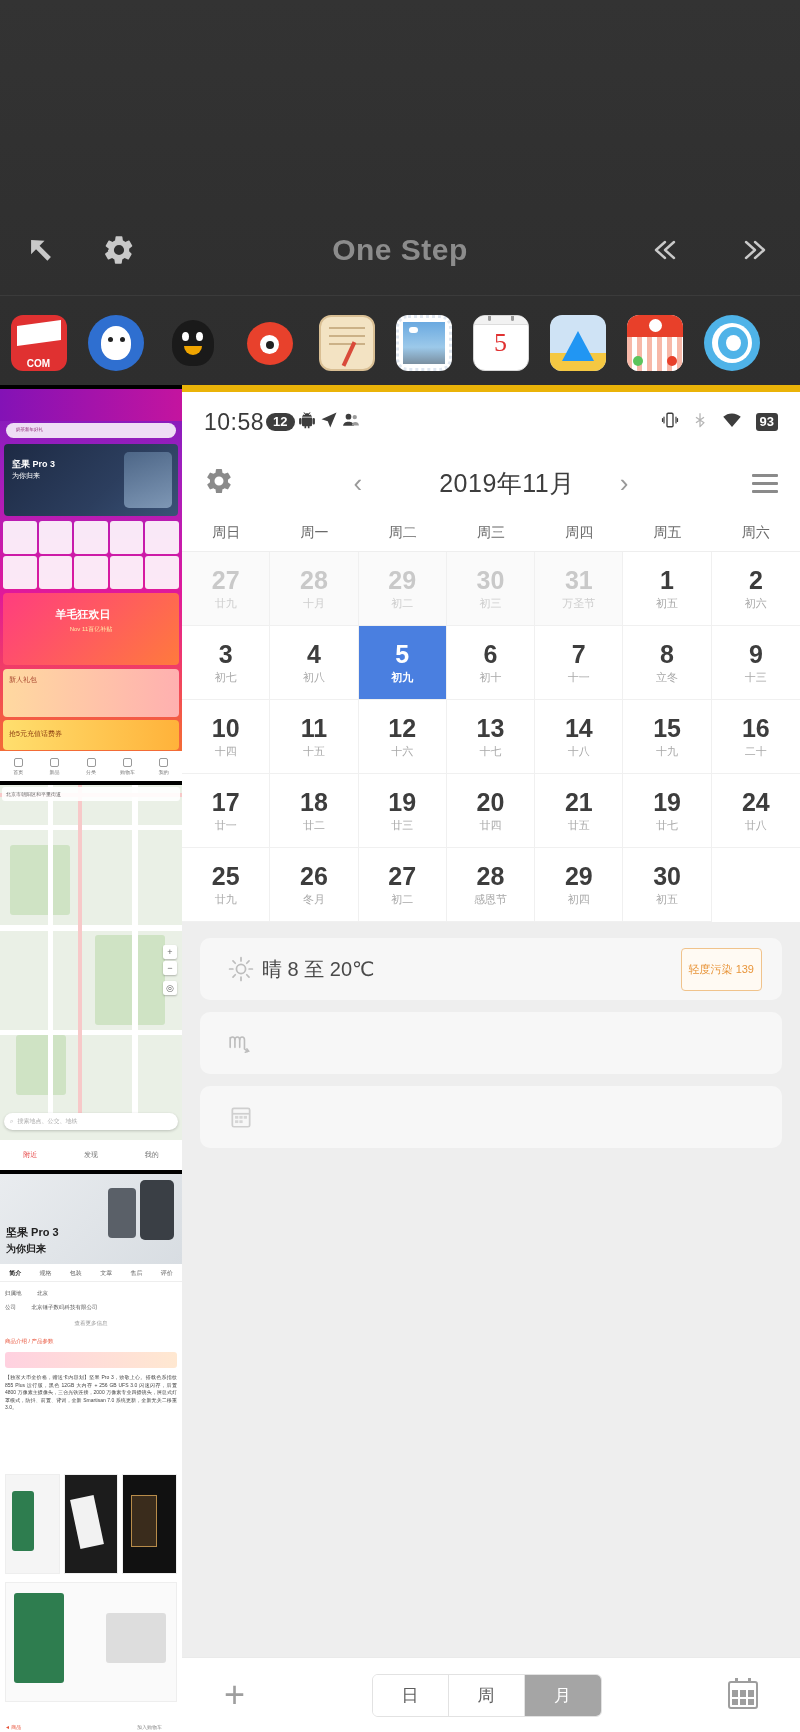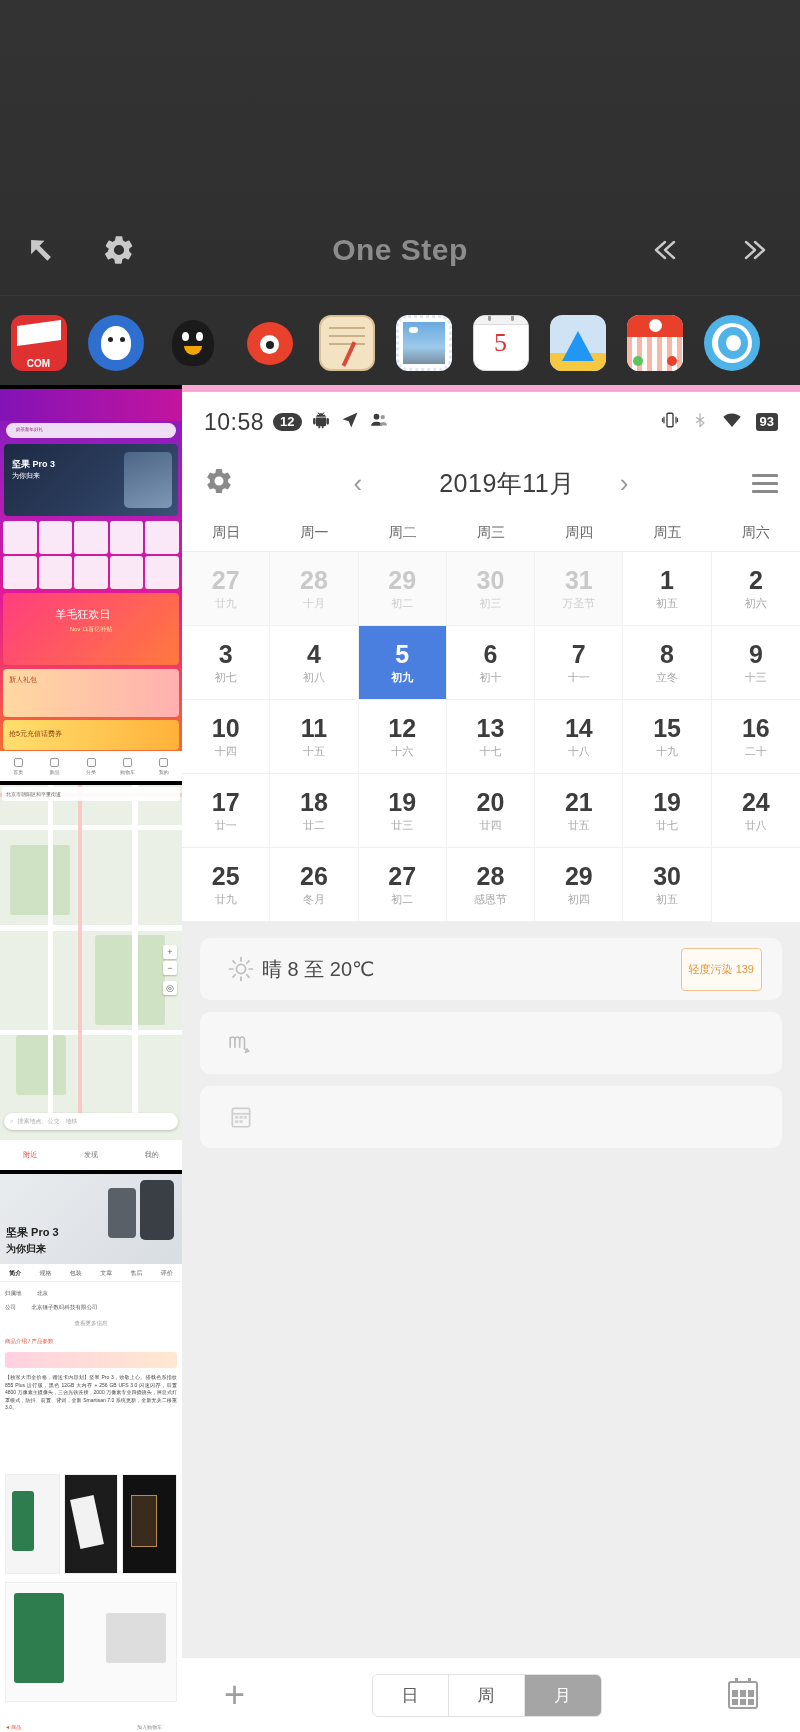--- a/index.html
+++ b/index.html
@@ -2,21 +2,21 @@
 <html><head>
 <meta charset="utf-8">
 <style>
   * { box-sizing: border-box; margin: 0; padding: 0; }
   html, body {
     width: 800px; height: 1732px;
     background: #000;
     font-family: "Liberation Sans", "DejaVu Sans", sans-serif;
     overflow: hidden;
   }
-  #root { position: relative; width: 800px; height: 1588px; background: #f9a8d4; }
+  #root { position: relative; width: 800px; height: 1588px; background: #eab308; }
 
   
   .onestep {
     position: absolute; left: 0; top: 0; width: 800px; height: 385px;
     background: linear-gradient(180deg, #333333 0%, #303030 55%, #2e2e2e 100%);
   }
   .os-empty { height: 205px; }
   .os-bar {
     height: 90px; display: flex; align-items: center;
     position: relative; padding: 0 24px;
@@ -95,21 +95,21 @@
   .news-tab.active { color:#222; font-weight:bold; }
   .news-row { position:absolute; left:5px; right:5px; font-size:5.5px; color:#555; }
   .news-para { position:absolute; left:5px; right:5px; font-size:5px; color:#444; line-height:1.5; text-align:justify; }
   .news-thumbs { position:absolute; left:5px; right:5px; height:100px; display:flex; gap:4px; }
   .news-thumb { flex:1; border:1px solid #eee; background:#f5f5f5; position:relative; overflow:hidden; }
 
   
   .calapp { position:absolute; left:182px; top:392px; width:618px; height:1340px; background:#fff; }
 
   .statusbar { height:60px; display:flex; align-items:center; padding:0 22px; background:#fff; }
-  .sb-left { display:flex; align-items:center; gap:9px; }
+  .sb-left { display:flex; align-items:center; gap:2px; }
   .sb-time { font-size:23px; color:#3a3a3a; font-weight:500; letter-spacing:.5px; }
   .sb-badge { background:#3d3d3d; color:#fff; font-size:13px; font-weight:bold;
     border-radius:11px; padding:2px 7px 3px; line-height:1; min-width:24px; text-align:center; }
   .sb-right { margin-left:auto; display:flex; align-items:center; gap:13px; }
   .battery { background:#3d3d3d; color:#fff; font-size:13px; font-weight:bold;
     border-radius:3px; padding:2px 4px 3px; line-height:1; }
 
   .calhead { height:62px; display:flex; align-items:center; padding:0 22px; position:relative; }
   .calhead-center { position:absolute; left:0; right:0; display:flex; align-items:center;
     justify-content:center; gap:45px; pointer-events:none; }
@@ -298,21 +298,21 @@
         <div class="shop-cellbg"></div>
         <div class="shop-cellbg"></div>
         <div class="shop-cellbg"></div>
         <div class="shop-cellbg"></div>
         <div class="shop-cellbg"></div>
         <div class="shop-cellbg"></div>
         <div class="shop-cellbg"></div>
         <div class="shop-cellbg"></div>
       </div>
       <div class="shop-promo">
-        <div style="position:absolute;left:0;right:16px;top:14px;text-align:center;color:#fff;font-size:11px;font-weight:normal;">羊毛狂欢日</div>
+        <div style="position:absolute;left:0;right:16px;top:14px;text-align:center;color:#fff;font-size:11px;font-weight:bold;">羊毛狂欢日</div>
         <div style="position:absolute;left:0;right:0;top:32px;text-align:center;color:#ffe9a8;font-size:6px;">Nov 11百亿补贴</div>
       </div>
       <div class="shop-promo2">
         <div style="position:absolute;left:6px;top:6px;color:#a8462e;font-size:7px;">新人礼包</div>
       </div>
       <div class="shop-promo3">
         <div style="position:absolute;left:6px;top:9px;color:#8a3b10;font-size:7px;">抢5元充值话费券</div>
       </div>
       <div class="shop-tabs">
         <div class="shop-tab"><div class="shop-tabdot"></div><span>首页</span></div>

